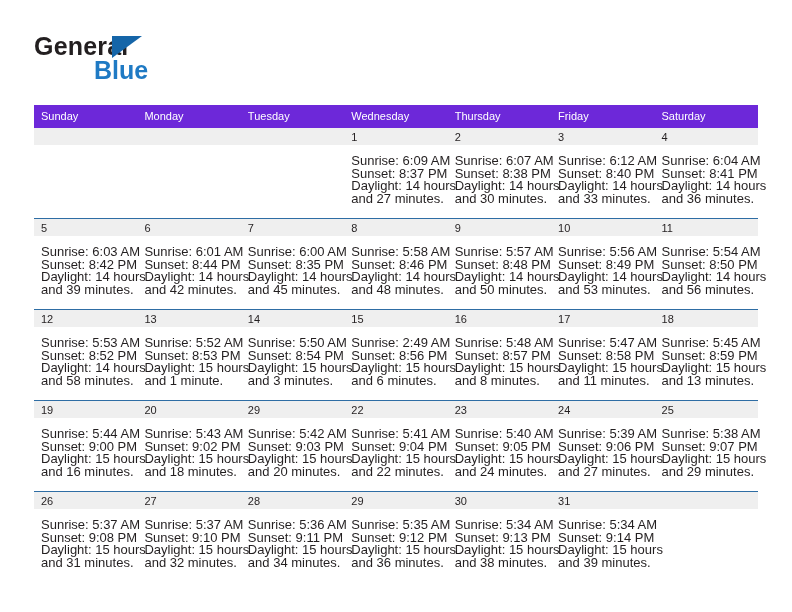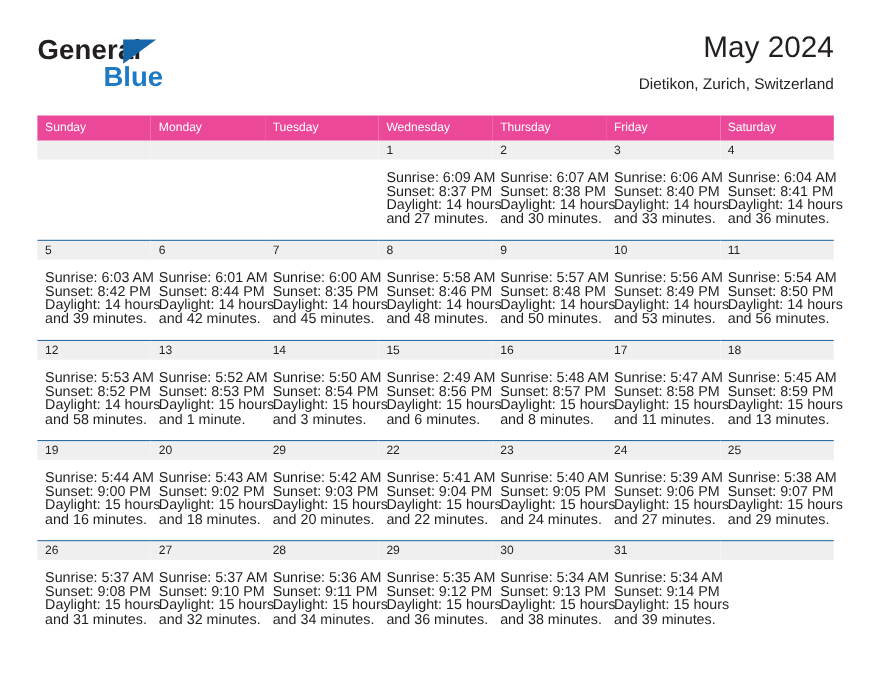--- a/index.html
+++ b/index.html
@@ -91,21 +91,21 @@
   
   .calendar {
     position: absolute;
     left: 34px;
     top: 105px;
     width: 724px;
     border-collapse: collapse;
     table-layout: fixed;
   }
   .calendar th {
-    background: #ec4899;
+    background: #6d28d9;
     color: #ffffff;
     font-size: 11px;
     font-weight: normal;
     text-align: left;
     padding: 5px 0 5px 7px;
     height: 10px;
     line-height: 13px;
   }
   .calendar td {
     vertical-align: top;
@@ -145,24 +145,20 @@
 <div class="page">
 
   <div class="top">
 
     <div class="brand">
       <span class="brand-general">General</span>
       <span class="brand-tri"></span>
       <span class="brand-blue">Blue</span>
     </div>
 
-    <div class="title-wrap">
-      <h1 class="cal-title">May 2024</h1>
-      <p class="cal-subtitle">Dietikon, Zurich, Switzerland</p>
-    </div>
 
   </div>
 
   <table class="calendar">
     <thead>
       <tr id="weekday-row">
           <th>Sunday</th>
           <th>Monday</th>
           <th>Tuesday</th>
           <th>Wednesday</th>
@@ -214,21 +210,21 @@
             <div class="cell-body">
               <div>Sunrise: 6:07 AM</div>
               <div>Sunset: 8:38 PM</div>
               <div>Daylight: 14 hours</div>
               <div>and 30 minutes.</div>
             </div>
           </td>
           <td>
             <div class="daynum-band">3</div>
             <div class="cell-body">
-              <div>Sunrise: 6:06 AM</div>
+              <div>Sunrise: 6:12 AM</div>
               <div>Sunset: 8:40 PM</div>
               <div>Daylight: 14 hours</div>
               <div>and 33 minutes.</div>
             </div>
           </td>
           <td>
             <div class="daynum-band">4</div>
             <div class="cell-body">
               <div>Sunrise: 6:04 AM</div>
               <div>Sunset: 8:41 PM</div>

